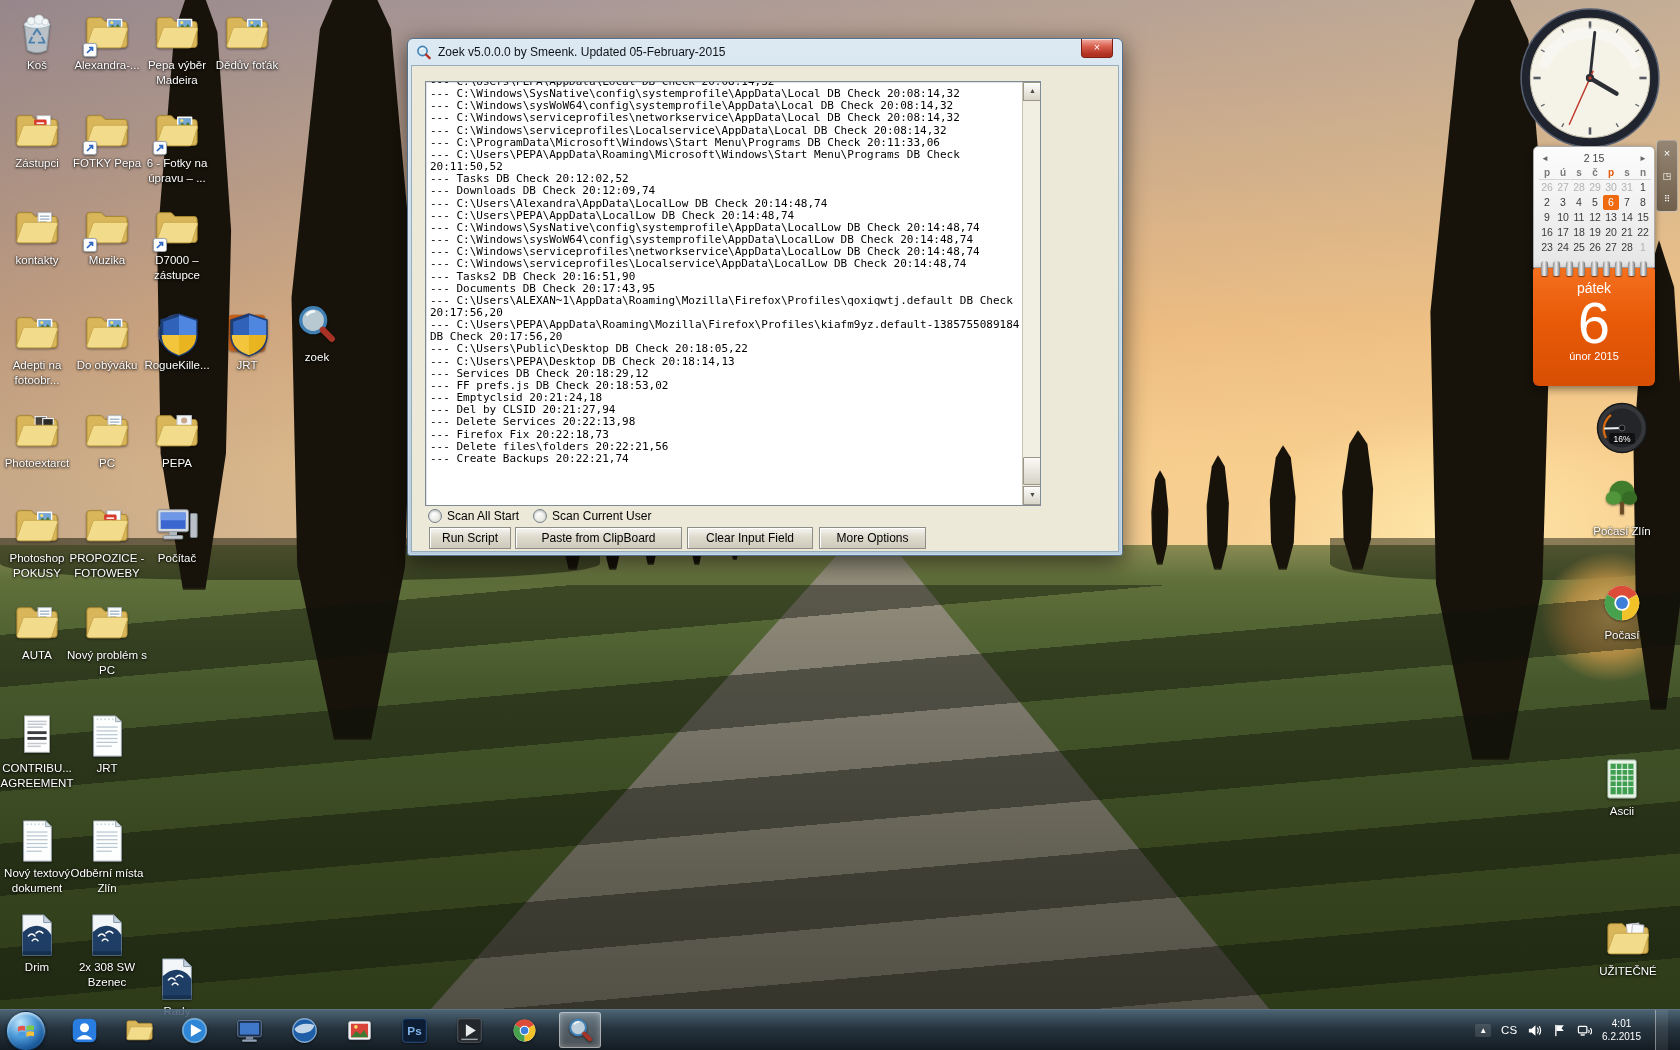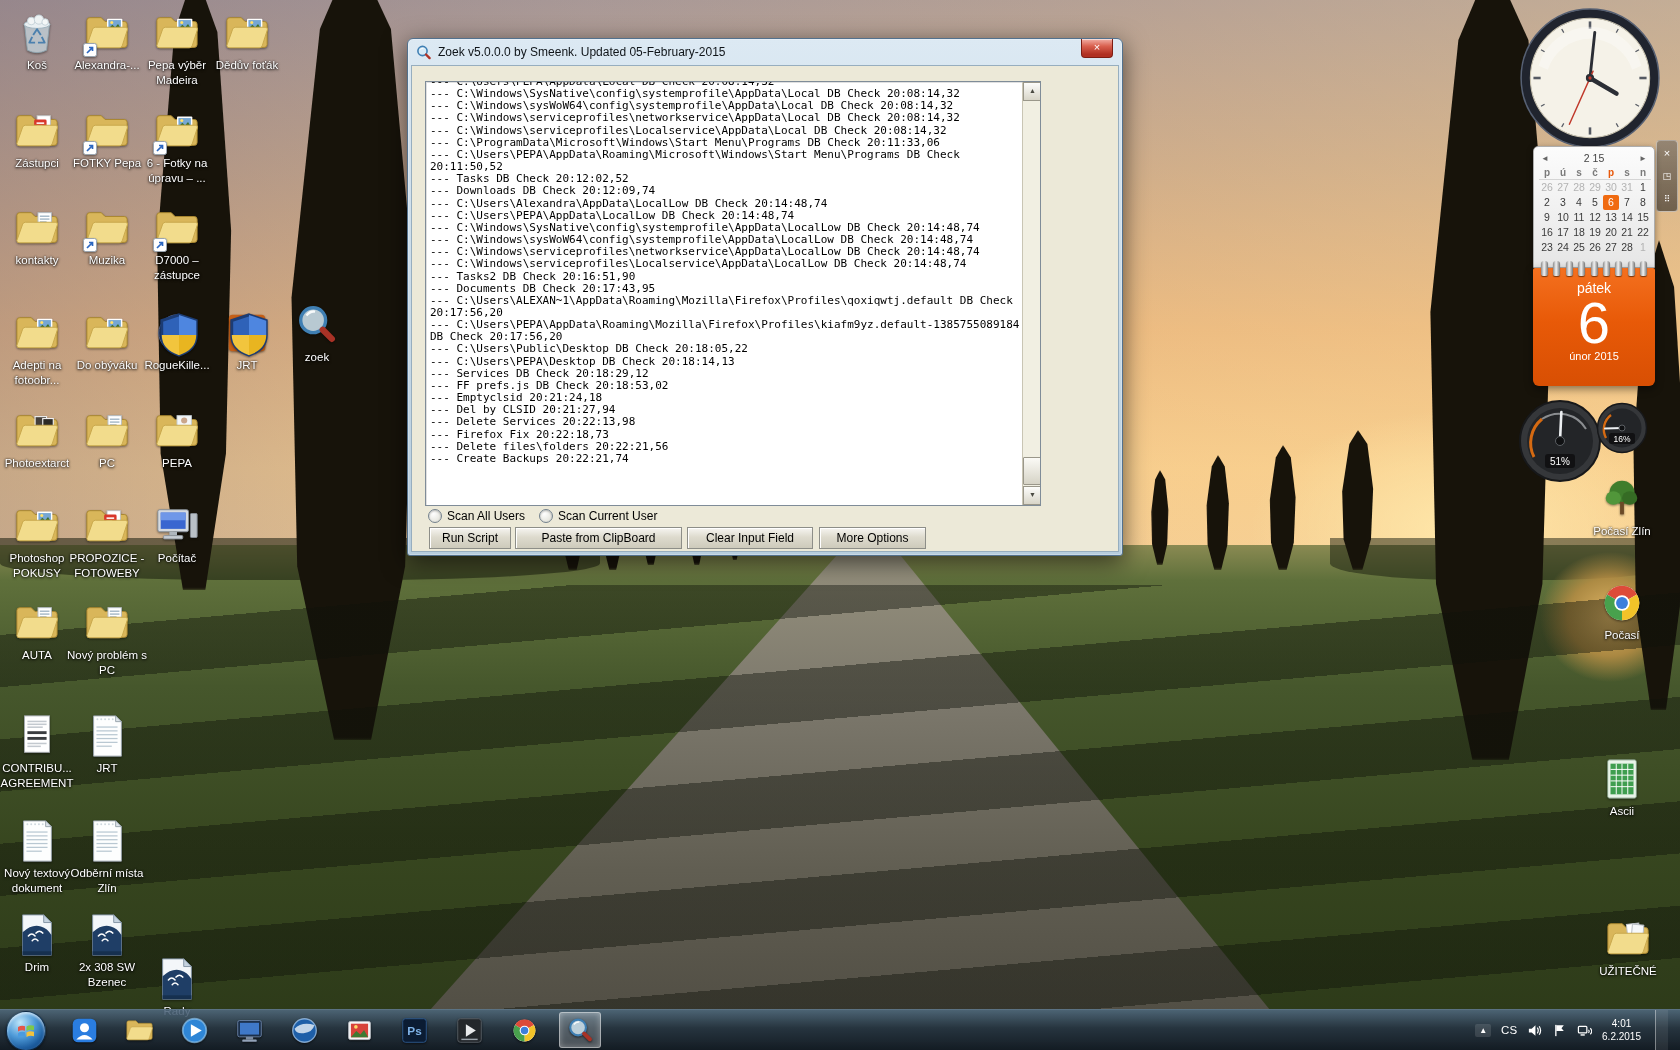--- a/index.html
+++ b/index.html
@@ -714,33 +714,20 @@
         <i></i>
         <i></i>
       </div>
     <div class="cal-orange">
       <div class="cal-dayname">pátek</div>
       <div class="cal-daynum">6</div>
       <div class="cal-monyear">únor 2015</div>
     </div>
   </div>
 
-  <div class="gadget" id="meter-big">
-    <svg viewBox="0 0 84 84">
-      <circle cx="42" cy="42" r="40" fill="#35373a"></circle>
-      <circle cx="42" cy="42" r="40" fill="none" stroke="#17181a" stroke-width="2"></circle>
-      <circle cx="42" cy="42" r="33" fill="#232528"></circle>
-      <path d="M16 58 a31 31 0 0 1 8-38" stroke="#d56a12" stroke-width="3" fill="none"></path>
-      <path d="M24 20 a31 31 0 0 1 44 10" stroke="#8a8d90" stroke-width="2" fill="none"></path>
-      <line id="needle-big" x1="42" y1="42" x2="42" y2="13" stroke="#eceff1" stroke-width="2.6" stroke-linecap="round" transform="rotate(2.700000000000017 42 42)"></line>
-      <circle cx="42" cy="42" r="4.5" fill="#101113" stroke="#5a5e62"></circle>
-      <rect x="27" y="55" width="30" height="14" rx="3" fill="#0c0d0e" opacity=".8"></rect>
-      <text x="42" y="65.5" text-anchor="middle" font-size="10" fill="#fff" font-family="Liberation Sans">51%</text>
-    </svg>
-  </div>
   <div class="gadget" id="meter-small">
     <svg viewBox="0 0 52 52">
       <circle cx="26" cy="26" r="24.5" fill="#35373a"></circle>
       <circle cx="26" cy="26" r="24.5" fill="none" stroke="#17181a" stroke-width="1.5"></circle>
       <circle cx="26" cy="26" r="19.5" fill="#232528"></circle>
       <path d="M10 36 a18 18 0 0 1 5-23" stroke="#d56a12" stroke-width="2.4" fill="none"></path>
       <line id="needle-small" x1="26" y1="26" x2="26" y2="9" stroke="#eceff1" stroke-width="2" stroke-linecap="round" transform="rotate(-91.8 26 26)"></line>
       <circle cx="26" cy="26" r="3" fill="#101113" stroke="#5a5e62"></circle>
       <rect x="13" y="31" width="26" height="11" rx="2.5" fill="#0c0d0e" opacity=".8"></rect>
       <text x="26" y="39.5" text-anchor="middle" font-size="8.5" fill="#fff" font-family="Liberation Sans">16%</text>
@@ -762,21 +749,21 @@
         <div class="log" id="log"><div>--- C:\Users\PEPA\AppData\Local DB Check 20:08:14,32</div><div>--- C:\Windows\SysNative\config\systemprofile\AppData\Local DB Check 20:08:14,32</div><div>--- C:\Windows\sysWoW64\config\systemprofile\AppData\Local DB Check 20:08:14,32</div><div>--- C:\Windows\serviceprofiles\networkservice\AppData\Local DB Check 20:08:14,32</div><div>--- C:\Windows\serviceprofiles\Localservice\AppData\Local DB Check 20:08:14,32</div><div>--- C:\ProgramData\Microsoft\Windows\Start Menu\Programs DB Check 20:11:33,06</div><div>--- C:\Users\PEPA\AppData\Roaming\Microsoft\Windows\Start Menu\Programs DB Check</div><div>20:11:50,52</div><div>--- Tasks DB Check 20:12:02,52</div><div>--- Downloads DB Check 20:12:09,74</div><div>--- C:\Users\Alexandra\AppData\LocalLow DB Check 20:14:48,74</div><div>--- C:\Users\PEPA\AppData\LocalLow DB Check 20:14:48,74</div><div>--- C:\Windows\SysNative\config\systemprofile\AppData\LocalLow DB Check 20:14:48,74</div><div>--- C:\Windows\sysWoW64\config\systemprofile\AppData\LocalLow DB Check 20:14:48,74</div><div>--- C:\Windows\serviceprofiles\networkservice\AppData\LocalLow DB Check 20:14:48,74</div><div>--- C:\Windows\serviceprofiles\Localservice\AppData\LocalLow DB Check 20:14:48,74</div><div>--- Tasks2 DB Check 20:16:51,90</div><div>--- Documents DB Check 20:17:43,95</div><div>--- C:\Users\ALEXAN~1\AppData\Roaming\Mozilla\Firefox\Profiles\qoxiqwtj.default DB Check</div><div>20:17:56,20</div><div>--- C:\Users\PEPA\AppData\Roaming\Mozilla\Firefox\Profiles\kiafm9yz.default-1385755089184</div><div>DB Check 20:17:56,20</div><div>--- C:\Users\Public\Desktop DB Check 20:18:05,22</div><div>--- C:\Users\PEPA\Desktop DB Check 20:18:14,13</div><div>--- Services DB Check 20:18:29,12</div><div>--- FF prefs.js DB Check 20:18:53,02</div><div>--- Emptyclsid 20:21:24,18</div><div>--- Del by CLSID 20:21:27,94</div><div>--- Delete Services 20:22:13,98</div><div>--- Firefox Fix 20:22:18,73</div><div>--- Delete files\folders 20:22:21,56</div><div>--- Create Backups 20:22:21,74</div></div>
         <div class="vscroll">
           <div class="sbtn up">▲</div>
           <div class="sthumb"></div>
           <div class="sbtn down">▼</div>
         </div>
       </div>
       <div class="radios">
         <span class="radio">
           <span class="rc"></span>
-          <span>Scan All Users</span>
+          <span>Scan All Start</span>
         </span>
         <span class="radio">
           <span class="rc"></span>
           <span>Scan Current User</span>
         </span>
       </div>
       <button class="wbtn b0">Run Script</button>
       <button class="wbtn b1">Paste from ClipBoard</button>
       <button class="wbtn b2">Clear Input Field</button>
       <button class="wbtn b3">More Options</button>

